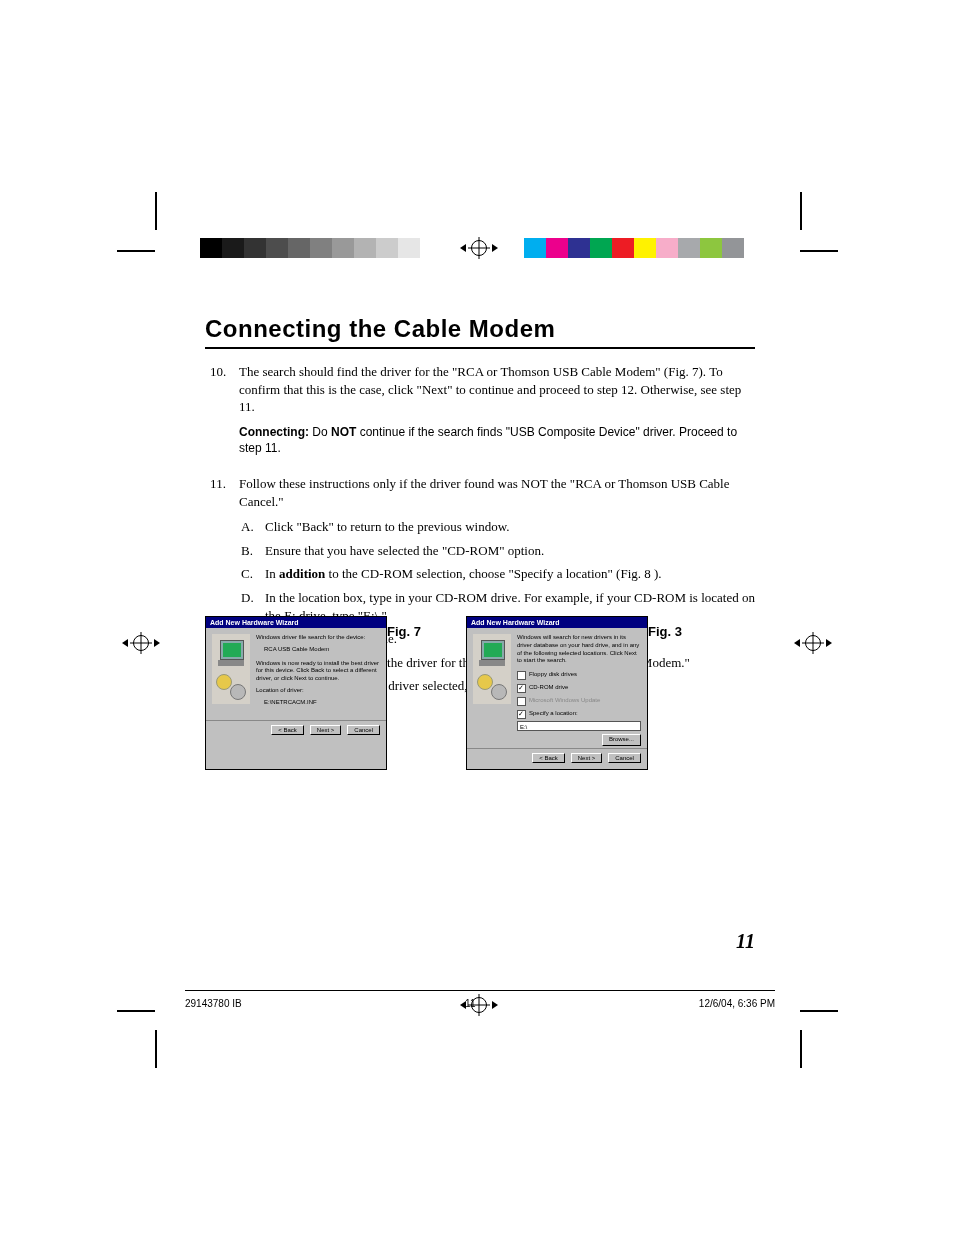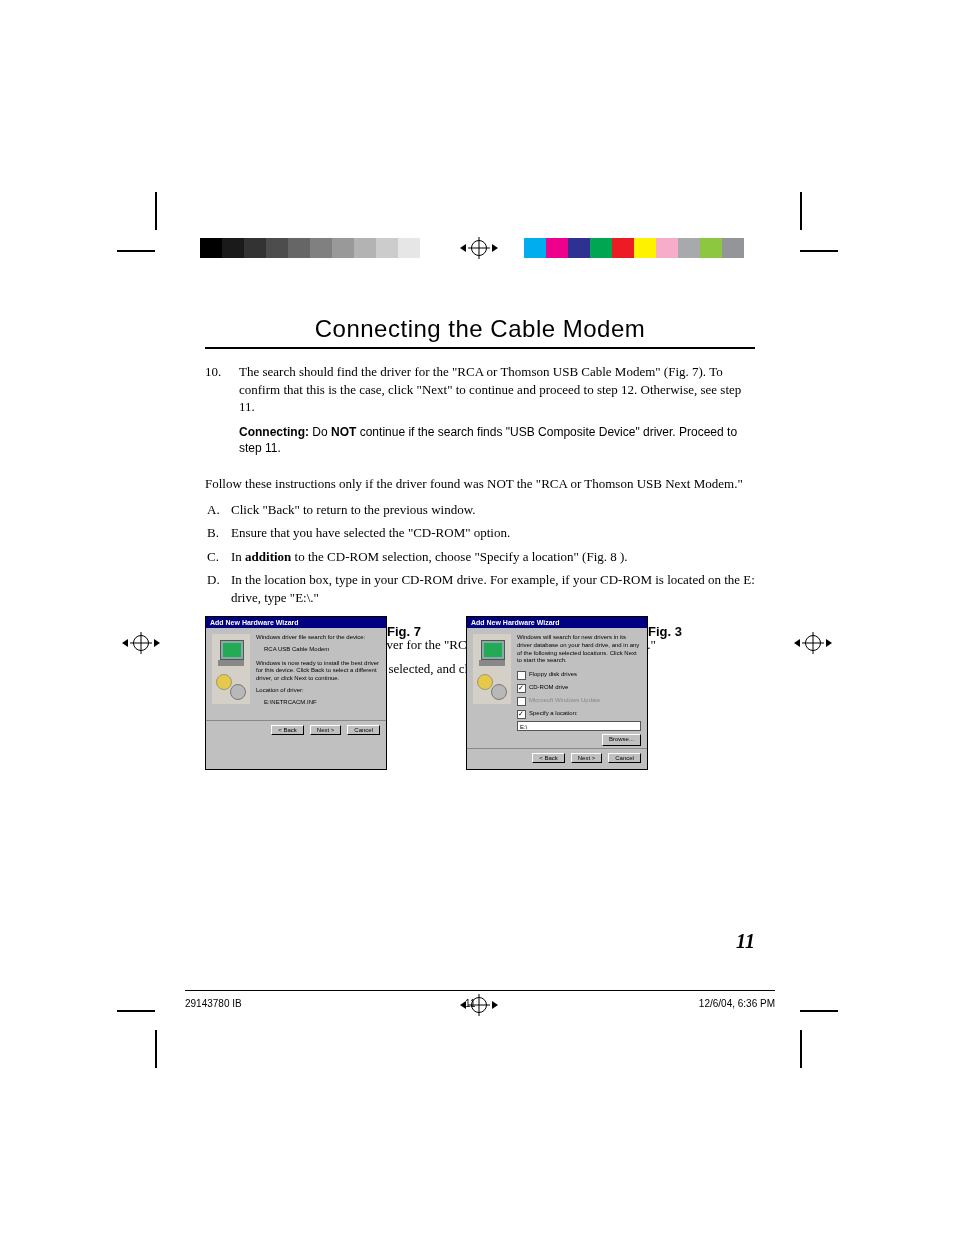--- a/index.html
+++ b/index.html
@@ -15,25 +15,25 @@
   
   .regmark{position:absolute;width:22px;height:22px}
   .regmark::before{content:"";position:absolute;left:50%;top:0;width:1px;height:100%;background:#000;transform:translateX(-.5px)}
   .regmark::after{content:"";position:absolute;top:50%;left:0;height:1px;width:100%;background:#000;transform:translateY(-.5px)}
   .regmark .circ{position:absolute;top:3px;left:3px;right:3px;bottom:3px;border:1px solid #000;border-radius:50%}
   .regmark .tri-l,.regmark .tri-r{position:absolute;top:50%;width:0;height:0;border-top:4px solid transparent;border-bottom:4px solid transparent;transform:translateY(-50%)}
   .regmark .tri-l{right:100%;margin-right:2px;border-right:6px solid #000}
   .regmark .tri-r{left:100%;margin-left:2px;border-left:6px solid #000}
   
   .content{position:absolute;left:205px;top:315px;width:550px}
-  h1.section-title{font-family:Arial,Helvetica,sans-serif;font-weight:400;font-size:24px;text-align:center;margin:0 0 4px 0;letter-spacing:.5px}
+  h1.section-title{font-family:Arial,Helvetica,sans-serif;font-weight:700;font-size:24px;text-align:left;margin:0 0 4px 0;letter-spacing:.5px}
   .rule{height:2px;background:#000;margin-bottom:14px}
   ol.steps{list-style:none;margin:0;padding:0;font-size:13px;line-height:1.35}
   ol.steps>li{display:flex;margin-bottom:10px}
-  ol.steps>li>.num{width:26px;flex:0 0 26px;text-align:left;padding-right:8px}
+  ol.steps>li>.num{width:26px;flex:0 0 26px;text-align:center;padding-right:8px}
   ol.steps>li>.body{flex:1}
   .body p{margin:0 0 8px 0}
   .important{font-family:Arial,Helvetica,sans-serif;font-size:12px;line-height:1.4}
   .important .lbl{font-weight:bold}
   .important .not{font-weight:bold}
   ol.alpha{list-style:none;margin:4px 0 0 0;padding:0}
   ol.alpha>li{display:flex;margin-bottom:6px}
   ol.alpha>li>.lt{width:24px;flex:0 0 24px;text-align:left;padding-left:2px}
   ol.alpha>li>.txt{flex:1}
   .bold{font-weight:bold}
@@ -125,22 +125,23 @@
       <li>
         <div class="num">10.</div>
         <div class="body">
           <p>The search should find the driver for the "RCA or Thomson USB Cable Modem" (Fig. 7). To confirm that this is the case, click "Next" to continue and proceed to step 12. Otherwise, see step 11.</p>
           <p class="important">
             <span class="lbl">Connecting:</span><span> Do </span><span class="not">NOT</span><span> continue if the search finds "USB Composite Device" driver. Proceed to step 11.</span>
           </p>
         </div>
       </li>
       <li>
+        <div class="num">11.</div>
         <div class="body">
-          <p>Follow these instructions only if the driver found was NOT the "RCA or Thomson USB Next Modem."</p>
+          <p>Follow these instructions only if the driver found was NOT the "RCA or Thomson USB Cable Cancel."</p>
           <ol class="alpha">
             <li>
                 <div class="lt">A.</div>
                 <div class="txt">Click "Back" to return to the previous window.</div>
               </li>
             <li>
                 <div class="lt">B.</div>
                 <div class="txt">Ensure that you have selected the "CD-ROM" option.</div>
               </li>
             <li>

